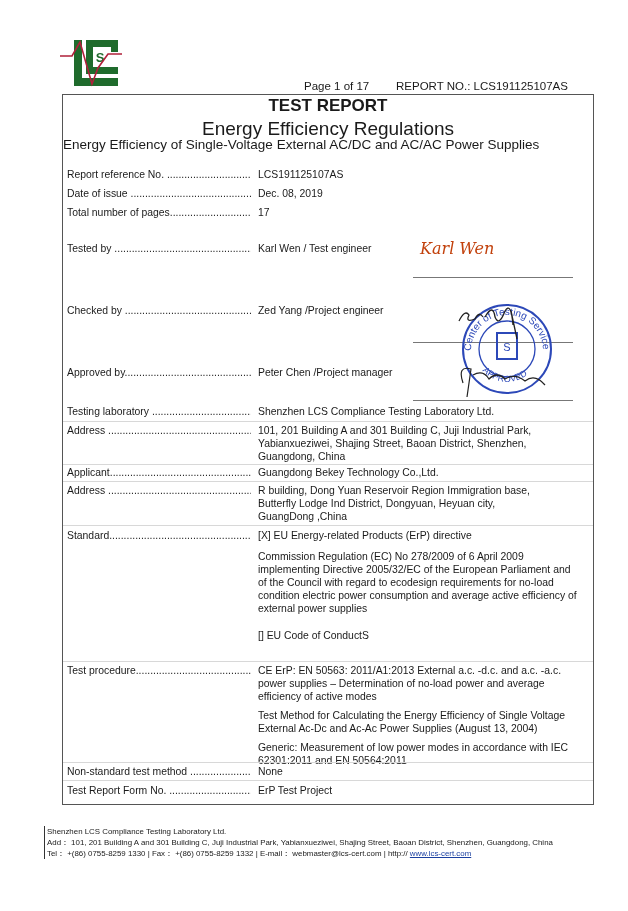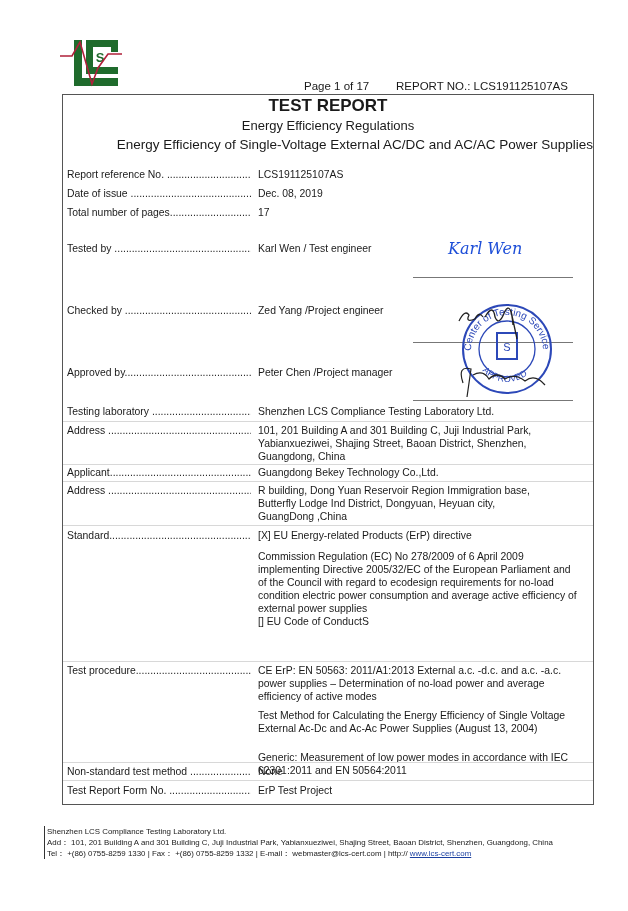--- a/index.html
+++ b/index.html
@@ -5,28 +5,28 @@
   html, body { margin:0; padding:0; background:#ffffff; }
   body { width:628px; height:911px; position:relative; overflow:hidden;
          font-family:"Liberation Sans", sans-serif; color:#1a1a1a; }
   .logo { position:absolute; left:58px; top:34px; width:66px; height:56px; }
   .page-no { position:absolute; left:290px; top:80px; font-size:11.5px;padding-left:14px; }
   .report-no { position:absolute; left:396px; top:80px; font-size:11.5px; }
   .box { position:absolute; left:62px; top:94px; width:532px; height:711px;
          border:1.5px solid #555; box-sizing:border-box; }
   .title { position:absolute; left:0; right:0; top:1px; text-align:center;
            font-weight:bold; font-size:17px; }
-  .sub1 { position:absolute; left:0; right:0; top:23px; text-align:center; font-size:13px; }
-  .sub2 { position:absolute; left:0; right:0; top:42px; text-align:right; font-size:13.5px; }
+  .sub1 { position:absolute; left:0; right:0; top:23px; text-align:center; font-size:19px; }
+  .sub2 { position:absolute; left:0; right:0; top:42px; text-align:left; font-size:13.5px; }
   .row { position:absolute; left:4px; font-size:10.4px; line-height:13px; }
   .lbl { position:absolute; left:0; width:184px; white-space:nowrap; overflow:hidden; }
   .val { position:absolute; left:191px; width:320px; }
   .sep { position:absolute; left:0; right:0; height:0; border-top:1px solid #d8d8d8; }
   .sigline { position:absolute; height:0; border-top:1px solid #777; }
-  .sig { position:absolute; font-family:"DejaVu Serif", serif; font-style:italic; color:#1d4ed8;margin-left:28px; }
+  .sig { position:absolute; font-family:"DejaVu Serif", serif; font-style:italic; color:#c2410c; }
   .footer { position:absolute; left:44px; top:826px; width:548px; font-size:7.9px; line-height:11px;
             border-left:1.5px solid #333; padding-left:2px; }
   .footer a { color:#1a3fa0; text-decoration:underline; }
 </style>
 </head>
 <body>
 
 <svg class="logo" viewBox="0 0 66 56">
   <rect x="16" y="6" width="8" height="46" fill="#1f6b2c"></rect>
   <rect x="16" y="44" width="44" height="8" fill="#1f6b2c"></rect>
@@ -124,31 +124,31 @@
       <div>Butterfly Lodge Ind District, Dongyuan, Heyuan city,</div>
       <div>GuangDong ,China</div>
     </div>
   </div>
   <div class="sep" style="top:430px;"></div>
 
   <div class="row" style="top:434px;">
     <div class="lbl">Standard...............................................................:</div>
     <div class="val">
       <div style="margin-bottom:8px;">[X] EU Energy-related Products (ErP) directive</div>
-      <div style="margin-bottom:0;">Commission Regulation (EC) No 278/2009 of 6 April 2009 implementing Directive 2005/32/EC of the European Parliament and of the Council with regard to ecodesign requirements for no-load condition electric power consumption and average active efficiency of external power supplies</div>
+      <div style="margin-bottom:14px;">Commission Regulation (EC) No 278/2009 of 6 April 2009 implementing Directive 2005/32/EC of the European Parliament and of the Council with regard to ecodesign requirements for no-load condition electric power consumption and average active efficiency of external power supplies</div>
       <div style="margin-bottom:22px;">[] EU Code of ConductS</div>
     </div>
   </div>
   <div class="sep" style="top:566px;"></div>
 
   <div class="row" style="top:569px;">
     <div class="lbl">Test procedure.......................................................:</div>
     <div class="val">
       <div style="margin-bottom:6px;">CE ErP: EN 50563: 2011/A1:2013 External a.c. -d.c. and a.c. -a.c. power supplies – Determination of no-load power and average efficiency of active modes</div>
-      <div style="margin-bottom:16px;">Test Method for Calculating the Energy Efficiency of Single Voltage External Ac-Dc and Ac-Ac Power Supplies (August 13, 2004)</div>
+      <div style="margin-bottom:6px;">Test Method for Calculating the Energy Efficiency of Single Voltage External Ac-Dc and Ac-Ac Power Supplies (August 13, 2004)</div>
       <div>Generic: Measurement of low power modes in accordance with IEC 62301:2011 and EN 50564:2011</div>
     </div>
   </div>
   <div class="sep" style="top:667px;"></div>
   <div class="row" style="top:670px;">
     <div class="lbl">Non-standard test method ..................................:</div>
     <div class="val">None</div>
   </div>
   <div class="sep" style="top:685px;"></div>
   <div class="row" style="top:689px;">

